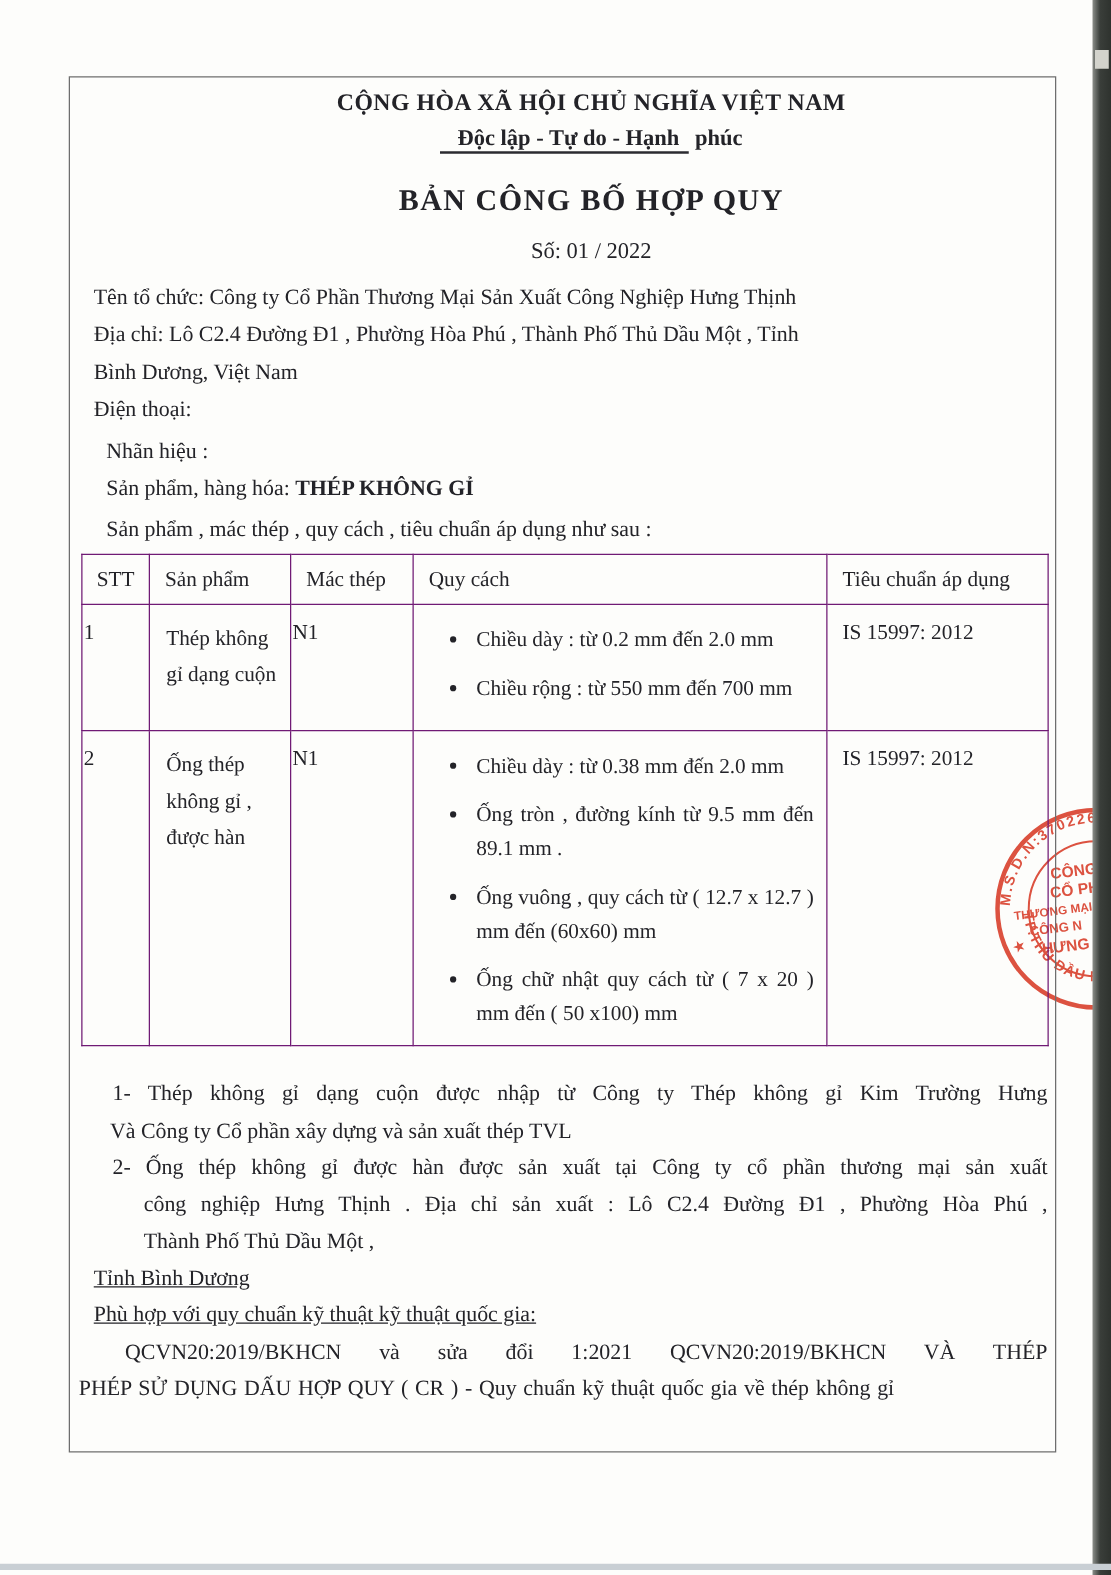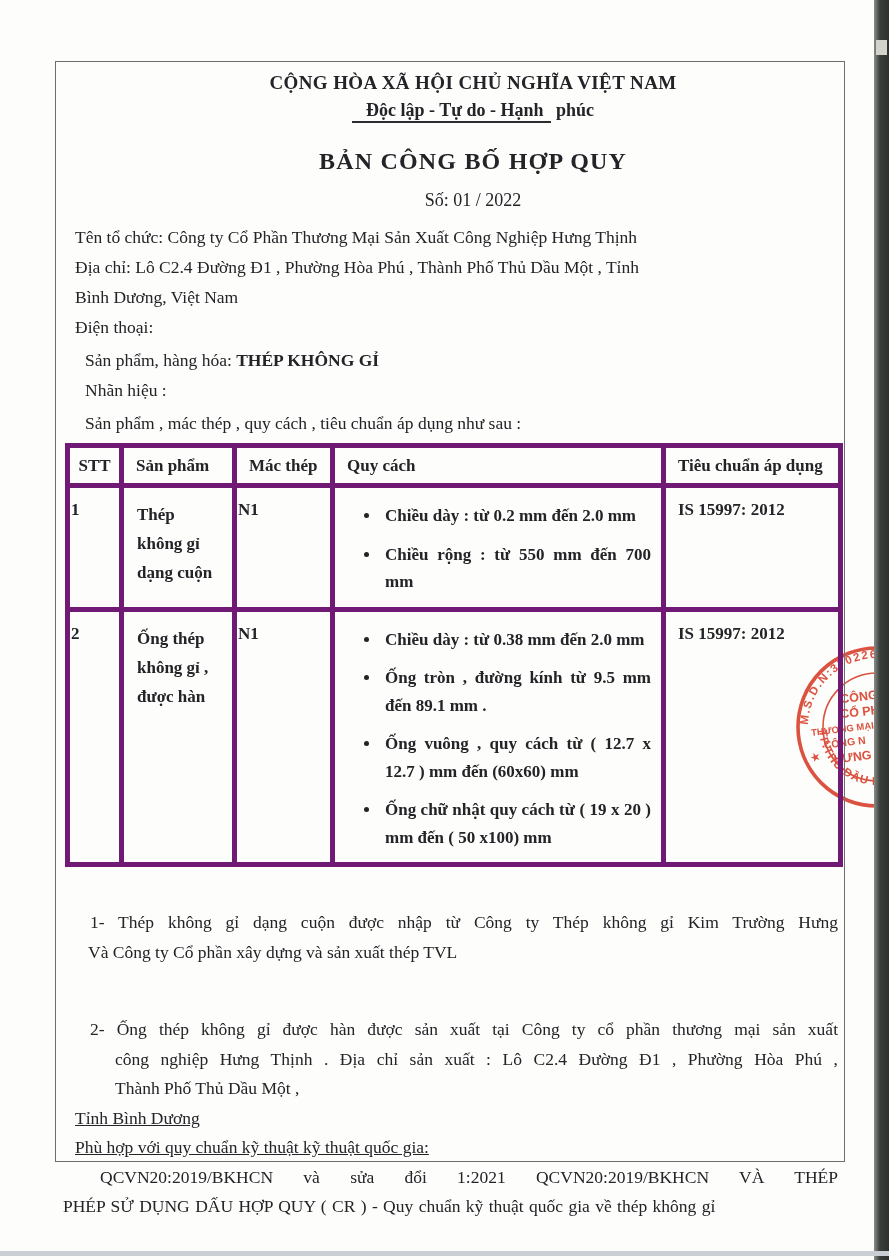--- a/index.html
+++ b/index.html
@@ -32,36 +32,36 @@
   .info { position:absolute; left:75px; top:222px; width:765px; font-size:17.5px; line-height:30px; z-index:4; }
   .info .ind { padding-left:10px; }
   .info b { font-weight:bold; }
   .gap { height:3px; }
   
   table.spec {
     position:absolute; left:65px; top:443px; width:773px;
     border-collapse:collapse; table-layout:fixed;
     font-size:17px; z-index:2; background:transparent;
   }
-  table.spec td, table.spec th { border:5px solid #701a75; vertical-align:top; font-weight:bold; text-align:left; background:transparent; }
+  table.spec td, table.spec th { border:1px solid #701a75; vertical-align:top; font-weight:normal; text-align:left; background:transparent; }
   tr.head { height:40px; }
   tr.head th { vertical-align:middle; padding:0 0 0 12px; }
   tr.head th.c { text-align:center; padding:0; }
   tr.r1 { height:101px; }
   tr.r2 { height:233px; }
   td.stt { text-align:center; padding-top:12px; }
   td.prod { padding:12px 10px 0 13px; text-align:justify; line-height:1.72; }
   td.grade { text-align:center; padding-top:12px; }
   td.specs { padding:0; }
   td.specs ul { margin:0; padding:14px 10px 0 46px; }
   td.specs li { margin:0 0 11px 0; padding-left:4px; text-align:justify; line-height:1.62; }
   td.std { padding:12px 8px 0 12px; }
   
   .notes { position:absolute; left:63px; top:860px; width:775px; font-size:17.5px; line-height:29.5px; z-index:4; }
-  .notes .n1 { padding-left:27px; text-align:justify; text-align-last:justify;margin-top:48px; }
+  .notes .n1 { padding-left:27px; text-align:justify; text-align-last:justify; }
   .notes .n2 { padding-left:25px; }
   .notes .n4 { padding-left:52px; text-align:justify; text-align-last:justify; }
   .notes .n5 { padding-left:52px; }
   .notes .n6 { padding-left:12px;text-decoration:underline; }
   .notes .n8 { padding-left:37px; text-align:justify; text-align-last:justify; word-spacing:5px; }
   .notes .n9 { padding-left:0; word-spacing:1px; }
   
   .stamp { position:absolute; left:792px; top:641px; width:170px; height:170px; z-index:1; }
   .stamp text { font-family:"Liberation Sans","DejaVu Sans",sans-serif; font-weight:bold; fill:#dc5240; }
   
@@ -103,22 +103,22 @@
   <div class="centerband motto"><span class="u">Độc lập - Tự do - Hạnh</span> <span>phúc</span></div>
   <div class="centerband doc-title">BẢN CÔNG BỐ HỢP QUY</div>
   <div class="centerband doc-number">Số: 01 / 2022</div>
 
   <div class="info">
     <div>Tên tổ chức: Công ty Cổ Phần Thương Mại Sản Xuất Công Nghiệp Hưng Thịnh</div>
     <div>Địa chỉ: Lô C2.4 Đường Đ1 , Phường Hòa Phú , Thành Phố Thủ Dầu Một , Tỉnh</div>
     <div>Bình Dương, Việt Nam</div>
     <div>Điện thoại:</div>
     <div class="gap"></div>
+    <div class="ind">Nhãn hiệu :</div>
     <div class="ind"><span>Sản phẩm, hàng hóa: </span><b>THÉP KHÔNG GỈ</b></div>
-    <div class="ind">Nhãn hiệu :</div>
     <div class="gap"></div>
     <div class="ind">Sản phẩm , mác thép , quy cách , tiêu chuẩn áp dụng như sau :</div>
   </div>
 
   <table class="spec">
     <colgroup>
       <col style="width:54px">
         <col style="width:113px">
         <col style="width:98px">
         <col style="width:331px">
@@ -146,21 +146,21 @@
     </tr>
     <tr class="r2">
       <td class="stt">2</td>
       <td class="prod">Ống thép không gỉ , được hàn</td>
       <td class="grade">N1</td>
       <td class="specs">
         <ul>
           <li>Chiều dày : từ 0.38 mm đến 2.0 mm</li>
           <li>Ống tròn , đường kính từ 9.5 mm đến 89.1 mm .</li>
           <li>Ống vuông , quy cách từ ( 12.7 x 12.7 ) mm đến (60x60) mm</li>
-          <li>Ống chữ nhật quy cách từ ( 19 x 20 ) mm đến ( 50 x100) mm</li>
+          <li>Ống chữ nhật quy cách từ ( 7 x 20 ) mm đến ( 50 x100) mm</li>
         </ul>
       </td>
       <td class="std">IS 15997: 2012</td>
     </tr>
   </tbody>
     </table>
 
   <div class="notes">
     <div class="n1">1-  Thép không gỉ dạng cuộn được nhập từ Công ty Thép không gỉ Kim Trường Hưng</div>
     <div class="n2">Và Công ty Cổ phần xây dựng và sản xuất thép TVL</div>

